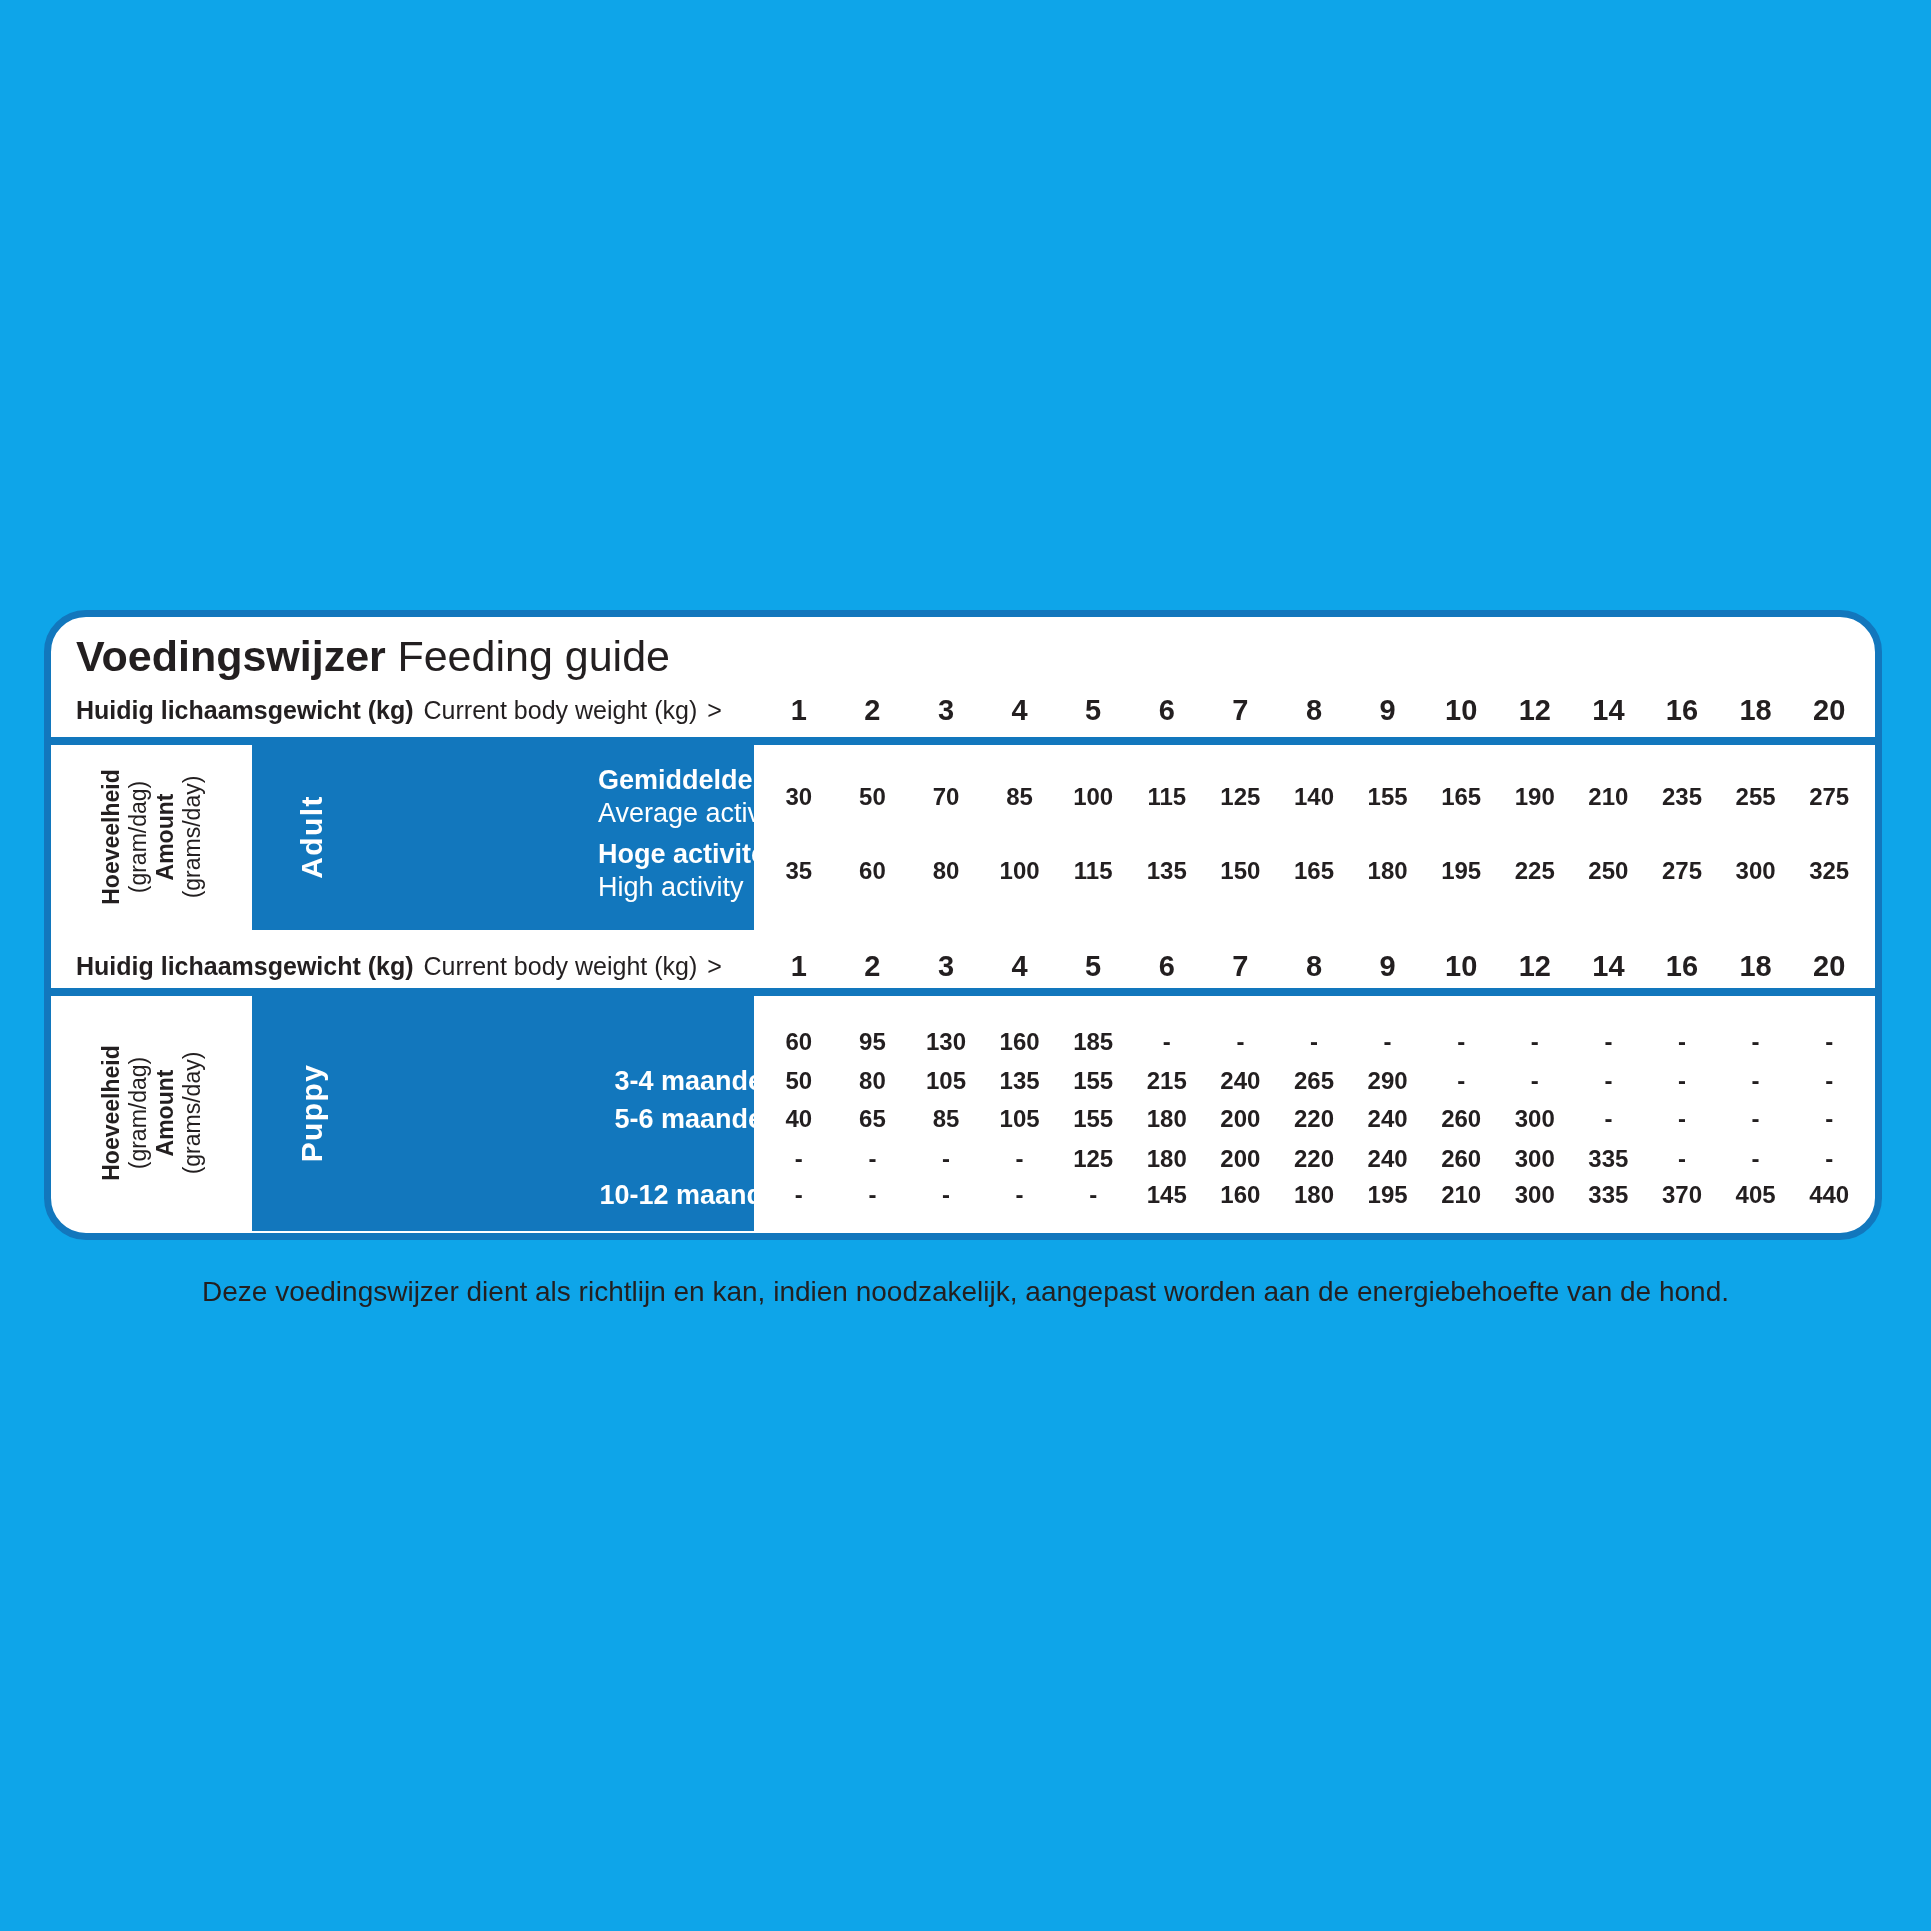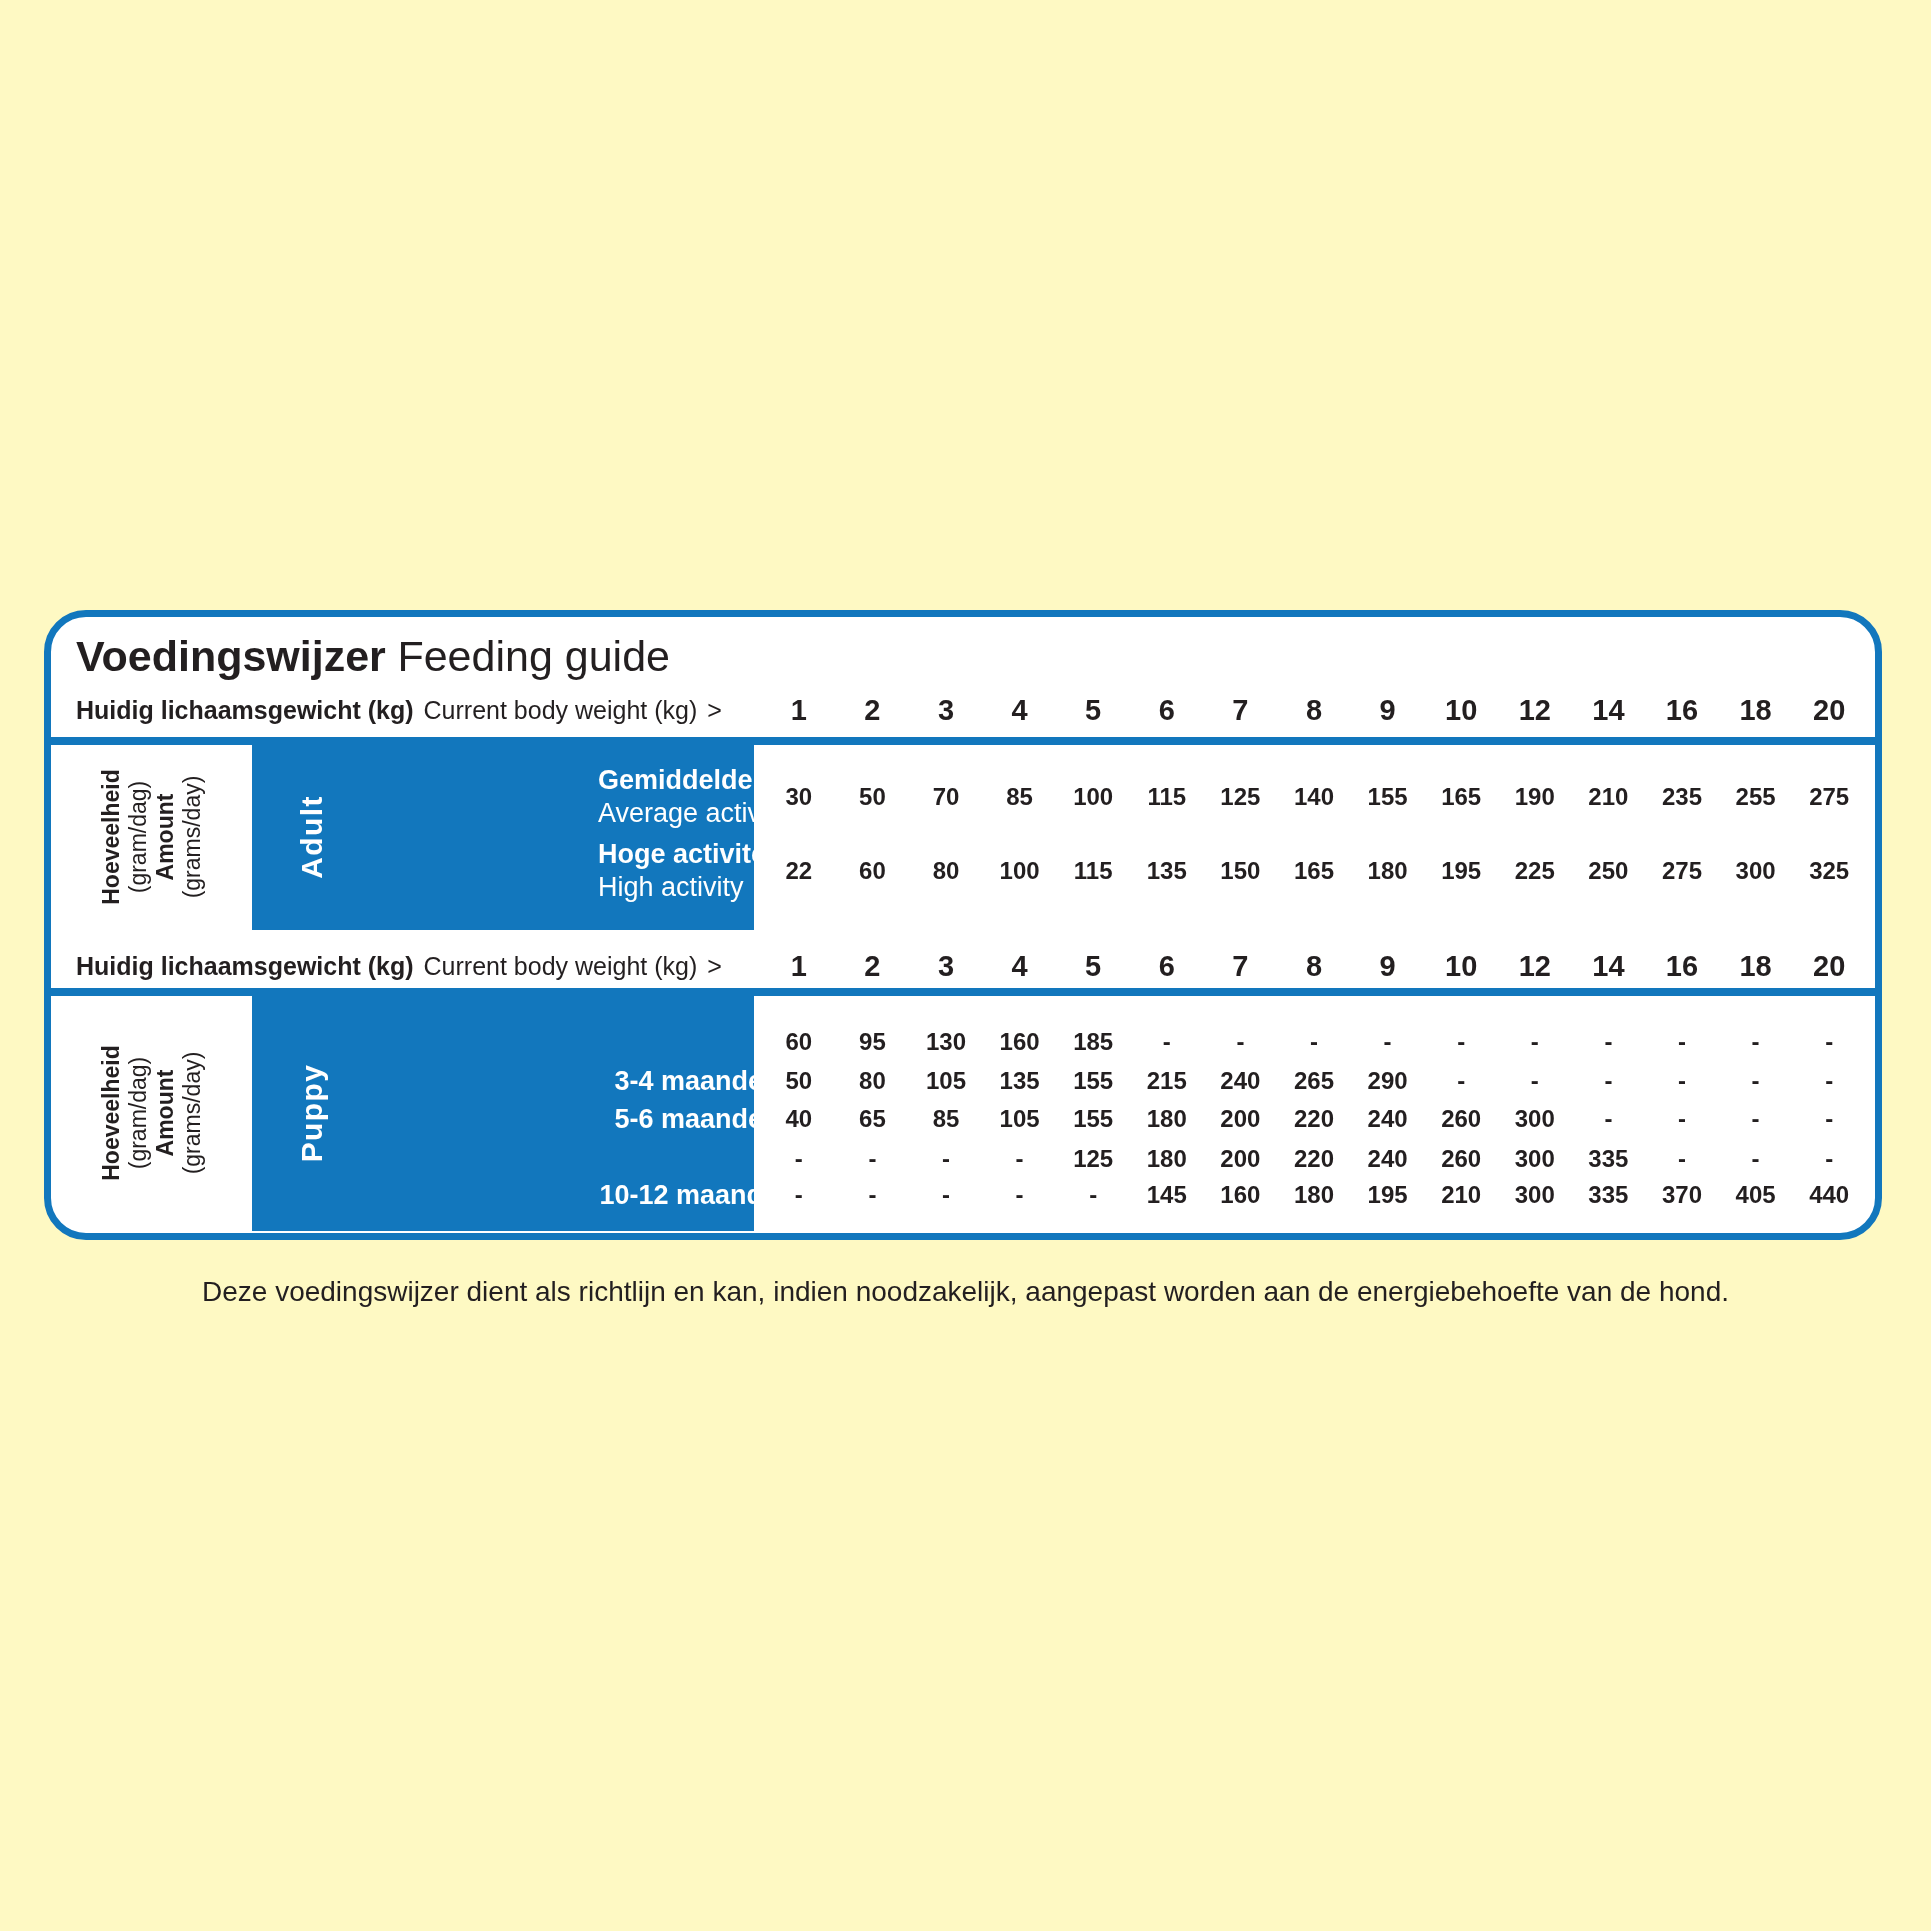--- a/index.html
+++ b/index.html
@@ -2,21 +2,21 @@
 <html style="--blue: #1277bd; --dark: #231f20;"><head>
 <meta charset="utf-8">
 <style>
   :root{
     --blue:#1277bd;
     --dark:#231f20;
   }
   *{margin:0;padding:0;box-sizing:border-box;}
   html,body{width:1931px;height:1931px;background:#ffffff;
     font-family:"Liberation Sans","DejaVu Sans",sans-serif;color:var(--dark);}
-  .stage{position:relative;width:1931px;height:1931px;overflow:hidden;background:#fef9c3;}
+  .stage{position:relative;width:1931px;height:1931px;overflow:hidden;background:#0ea5e9;}
 
   
   .card{position:absolute;left:44px;top:610px;width:1838px;height:630px;
     background:#fff;border:7.7px solid var(--blue);border-radius:42px;}
 
   .title{position:absolute;left:25px;top:15.4px;font-size:43px;line-height:48px;white-space:nowrap;}
   .title .t-bold{font-weight:bold;}
   .title .t-reg{font-weight:normal;margin-left:11.6px;}
 
   .weight-row{position:absolute;left:0;width:100%;height:54px;}
@@ -146,21 +146,21 @@
             <span>165</span>
             <span>190</span>
             <span>210</span>
             <span>235</span>
             <span>255</span>
             <span>275</span>
           </div>
       </div>
       <div class="a-row r1">
         <div class="value-row">
-            <span>22</span>
+            <span>35</span>
             <span>60</span>
             <span>80</span>
             <span>100</span>
             <span>115</span>
             <span>135</span>
             <span>150</span>
             <span>165</span>
             <span>180</span>
             <span>195</span>
             <span>225</span>

